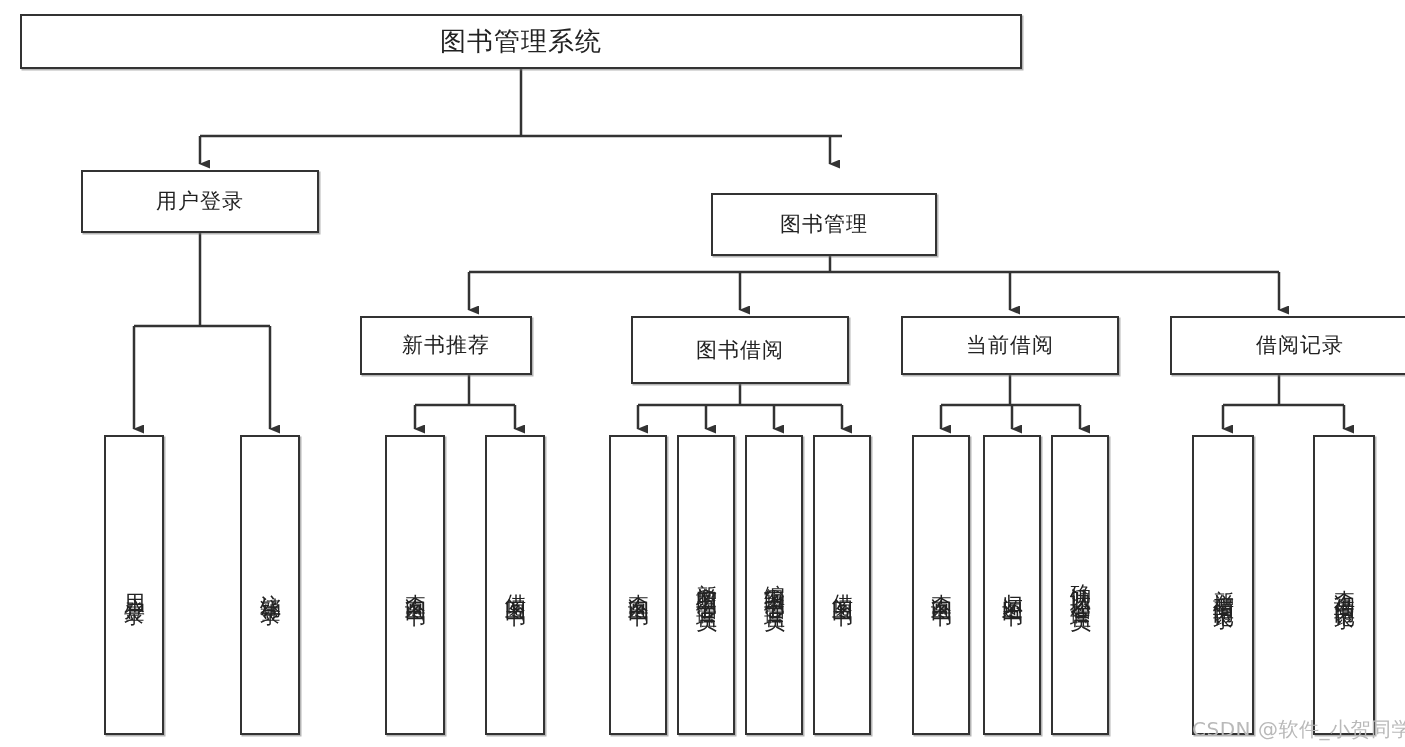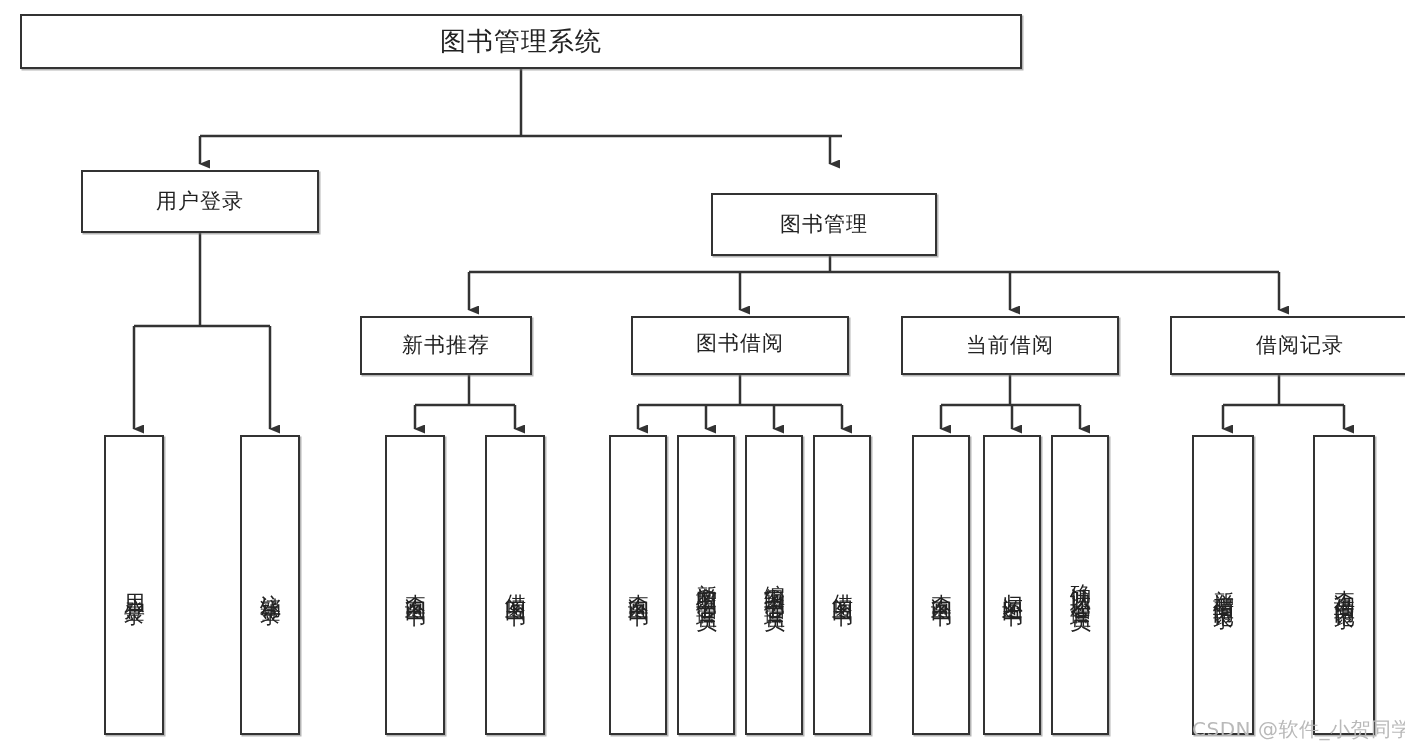--- a/index.html
+++ b/index.html
@@ -149,21 +149,21 @@
   </div>
 
   <div class="node-box" style="left:711px; top:170px; width:226px; height:63px;margin-top:23px;">
     <span class="node-label h-label">图书管理</span>
   </div>
 
   <div class="node-box" style="left:360px; top:316px; width:172px; height:59px;">
     <span class="node-label h-label">新书推荐</span>
   </div>
 
-  <div class="node-box" style="left:631px; top:316px; width:218px; height:59px;font-family:Liberation Mono, monospace;">
+  <div class="node-box" style="left:631px; top:316px; width:218px; height:68px;">
     <span class="node-label h-label">图书借阅</span>
   </div>
 
   <div class="node-box" style="left:901px; top:316px; width:218px; height:59px;text-align:center;">
     <span class="node-label h-label">当前借阅</span>
   </div>
 
   <div class="node-box" style="left:1170px; top:316px; width:260px; height:59px;text-align:center;">
     <span class="node-label h-label">借阅记录</span>
   </div>

